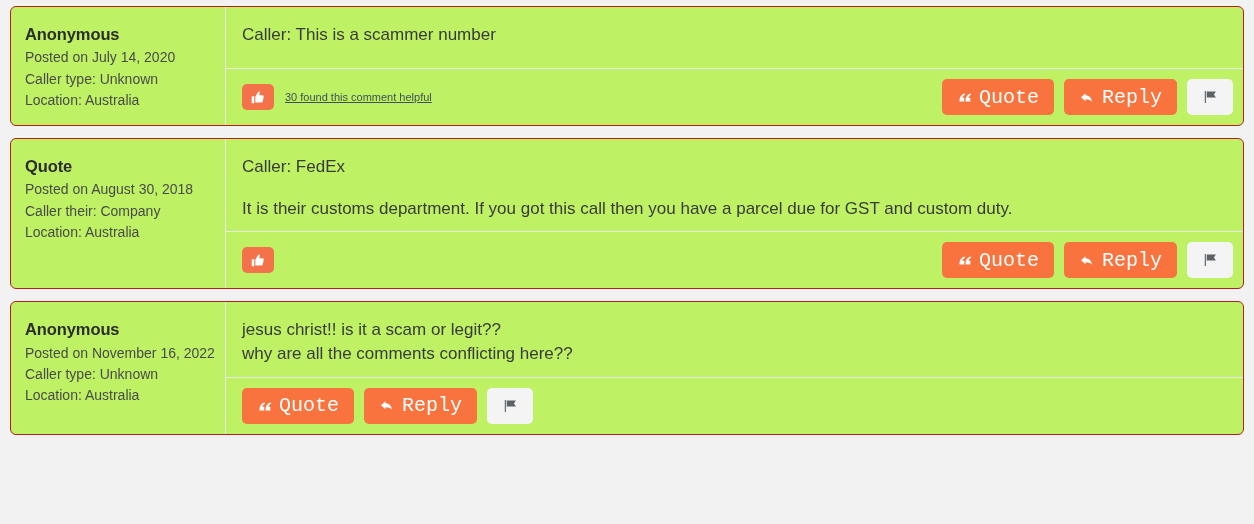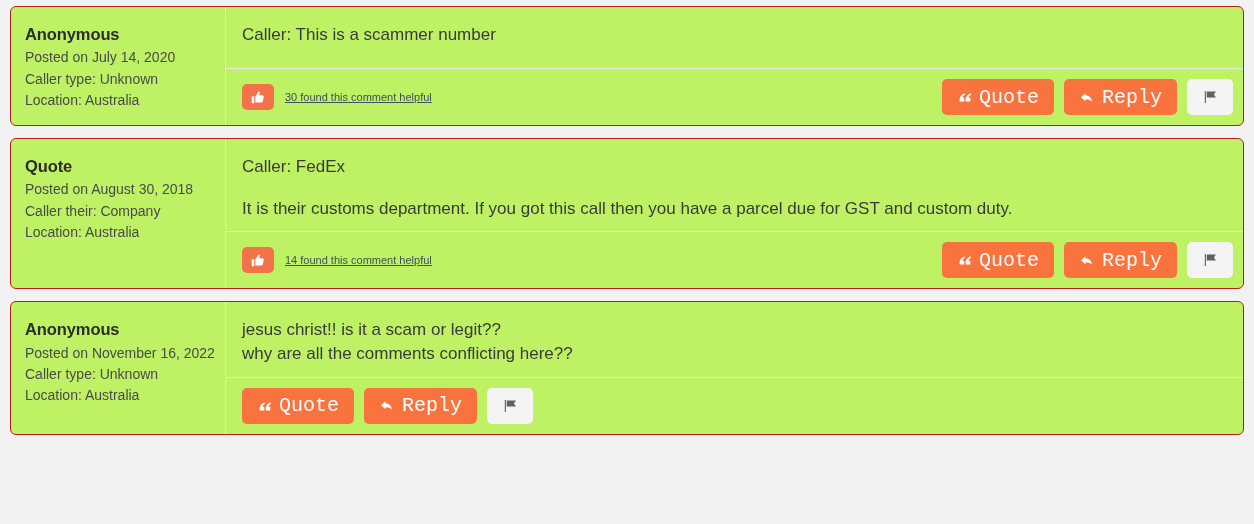--- a/index.html
+++ b/index.html
@@ -226,21 +226,20 @@
 
         <div class="helpful">
           <button class="thumb-btn">
             <span>
               <svg width="15" height="15" viewBox="0 0 24 24" fill="#ffffff" aria-hidden="true">
                 <path d="M2 10h3.2v11H2a.9.9 0 0 1-.9-.9v-9.2A.9.9 0 0 1 2 10z"></path>
                 <path d="M7 10.2 11.4 3a1.5 1.5 0 0 1 2.7 1.2l-1 4.3h5.3a2 2 0 0 1 1.95 2.45l-1.4 7.1A2.3 2.3 0 0 1 16.7 20H7z"></path>
               </svg>
             </span>
           </button>
-          <span class="helpful-text">14 found this comment helpful</span>
         </div>
 
         <div class="actions">
           <button class="btn btn-quote">
             <span>
               <svg width="15" height="14" viewBox="0 0 24 24" fill="#ffffff" aria-hidden="true">
                 <path d="M3.5 17.5c0-3.1.9-5.6 2.6-7.6C7.9 7.8 10 6.6 12.3 6l.9 2.1c-1.6.6-2.8 1.4-3.6 2.4-.6.8-1 1.7-1.1 2.6h3.1v6.4H3.5v-2z"></path>
                 <path d="M13.9 17.5c0-3.1.9-5.6 2.6-7.6C18.3 7.8 20.4 6.6 22.7 6l.9 2.1c-1.6.6-2.8 1.4-3.6 2.4-.6.8-1 1.7-1.1 2.6h3.1v6.4h-8.1v-2z"></path>
               </svg>
             </span>

